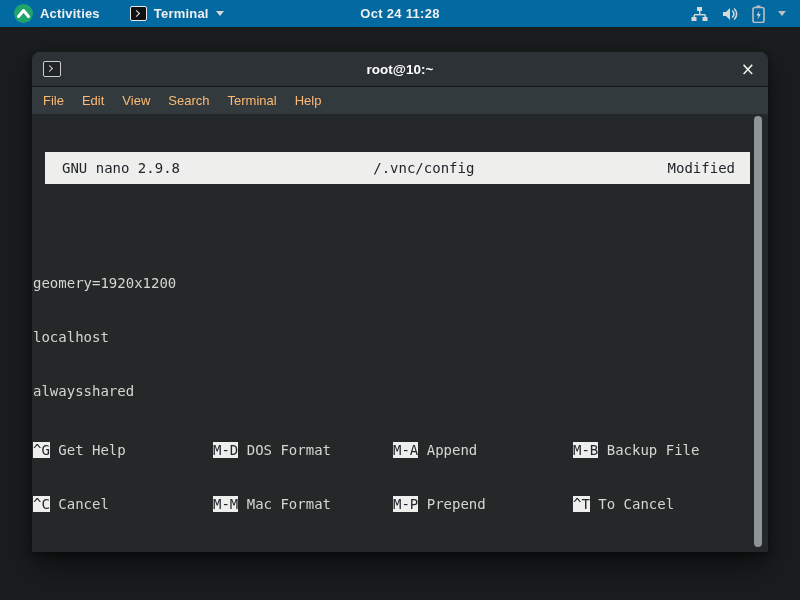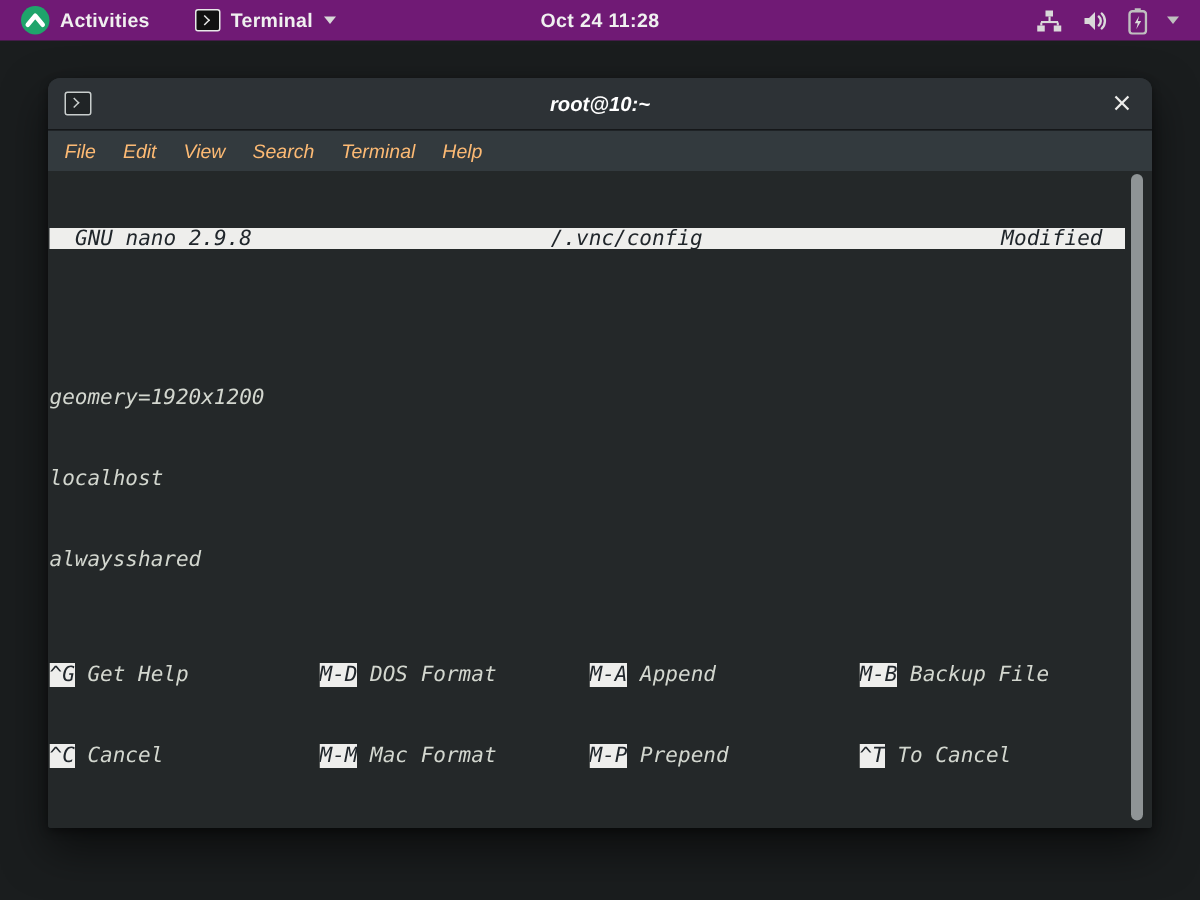--- a/index.html
+++ b/index.html
@@ -1,20 +1,20 @@
 <!DOCTYPE html>
 <html><head>
 <meta charset="utf-8">
 <style>
   * { margin:0; padding:0; box-sizing:border-box; }
   html,body { width:800px; height:600px; overflow:hidden; }
   body { background:#1a1d1e; font-family:"Liberation Sans", sans-serif; position:relative; }
 
   
-  .topbar { position:absolute; top:0; left:0; width:800px; height:27px; background:#701a75;
+  .topbar { position:absolute; top:0; left:0; width:800px; height:27px; background:#0369a1;
             display:flex; align-items:center; color:#f0f0f0; font-size:13px; }
   .tb-left { display:flex; align-items:center; gap:8px; padding-left:8px; }
   .logo { width:19px; height:19px; border-radius:50%; background:#1fa46b; position:relative; display:inline-block; }
   .logo svg { position:absolute; top:0; left:0; }
   .tb-btn { display:flex; align-items:center; gap:7px; padding:2px 6px; cursor:default; }
   .tb-label { font-weight:bold; letter-spacing:.2px; }
   .term-glyph { width:17px; height:15px; border:1.5px solid #e8e8e8; border-radius:2px;
                 position:relative; background:#111; }
   .term-glyph::before { content:""; position:absolute; left:3px; top:4px; width:4px; height:4px;
                 border-left:1.5px solid #e8e8e8; border-bottom:1.5px solid #e8e8e8;
@@ -22,42 +22,42 @@
   .caret-down { width:0; height:0; border-left:4px solid transparent; border-right:4px solid transparent;
                 border-top:5px solid #d8d8d8; display:inline-block; }
   .tb-clock { position:absolute; left:0; right:0; text-align:center; font-weight:bold; letter-spacing:.3px; }
   .tb-right { margin-left:auto; display:flex; align-items:center; gap:13px; padding-right:14px; z-index:2; }
   .tb-right svg { display:block; }
 
   
   .window { position:absolute; left:32px; top:52px; width:736px; height:500px;
             border-radius:8px 8px 2px 2px; overflow:hidden;
             box-shadow:0 14px 30px rgba(0,0,0,.55), 0 2px 6px rgba(0,0,0,.4);
-            display:flex; flex-direction:column; background:#242829;font-style:italic; }
+            display:flex; flex-direction:column; background:#242829; }
   .titlebar { height:35px; background:#2d3236; border-bottom:1px solid #151719;
               display:flex; align-items:center; position:relative; flex:0 0 auto; }
   .title-icon { width:18px; height:16px; border:1.5px solid #c9cecd; border-radius:2px;
                 margin-left:11px; position:relative; background:#202426; }
   .title-icon::before { content:""; position:absolute; left:3px; top:4px; width:4px; height:4px;
                 border-left:1.5px solid #c9cecd; border-bottom:1.5px solid #c9cecd; transform:rotate(-135deg); }
   .win-title { position:absolute; left:0; right:0; text-align:center; color:#ffffff;
                font-size:13.5px; font-weight:bold; }
   .close-btn { margin-left:auto; margin-right:13px; color:#eeeeec; font-size:17px; line-height:1;
                z-index:2; cursor:default; font-family:"DejaVu Sans", sans-serif; }
 
   .menubar { height:27px; background:#333a3e; display:flex; align-items:center;
              color:#fdba74; font-size:13px; flex:0 0 auto; padding-left:2px; }
   .menu-item { padding:4px 9px; cursor:default; }
 
   
   .screen { position:relative; flex:1 1 auto; background:#242829; color:#d3d7cf;
             font-family:"DejaVu Sans Mono","Liberation Mono",monospace; font-size:14px; line-height:18px;
             white-space:pre; }
   .cols { position:absolute; left:1px; top:2px; width:717px; }
-  .nano-header { height:14px; background:#eeeeec; color:#20262b; display:flex; align-items:center; }
+  .nano-header { height:32px; background:#eeeeec; color:#20262b; display:flex; align-items:center;margin-left:12px; }
   .nh-left  { padding-left:17px; }
   .nh-center{ flex:1; text-align:center; }
   .nh-right { padding-right:15px; }
   .spacer-row { height:18px; }
   .buf-line { height:18px; }
 
   .nano-bottom { position:absolute; left:1px; bottom:3px; width:717px; }
   .prompt-row { height:18px; background:#eeeeec; color:#20262b; }
   .cursor-block { background:#242a2d; color:#eeeeec; }
   .help-row { height:18px; display:flex; }

